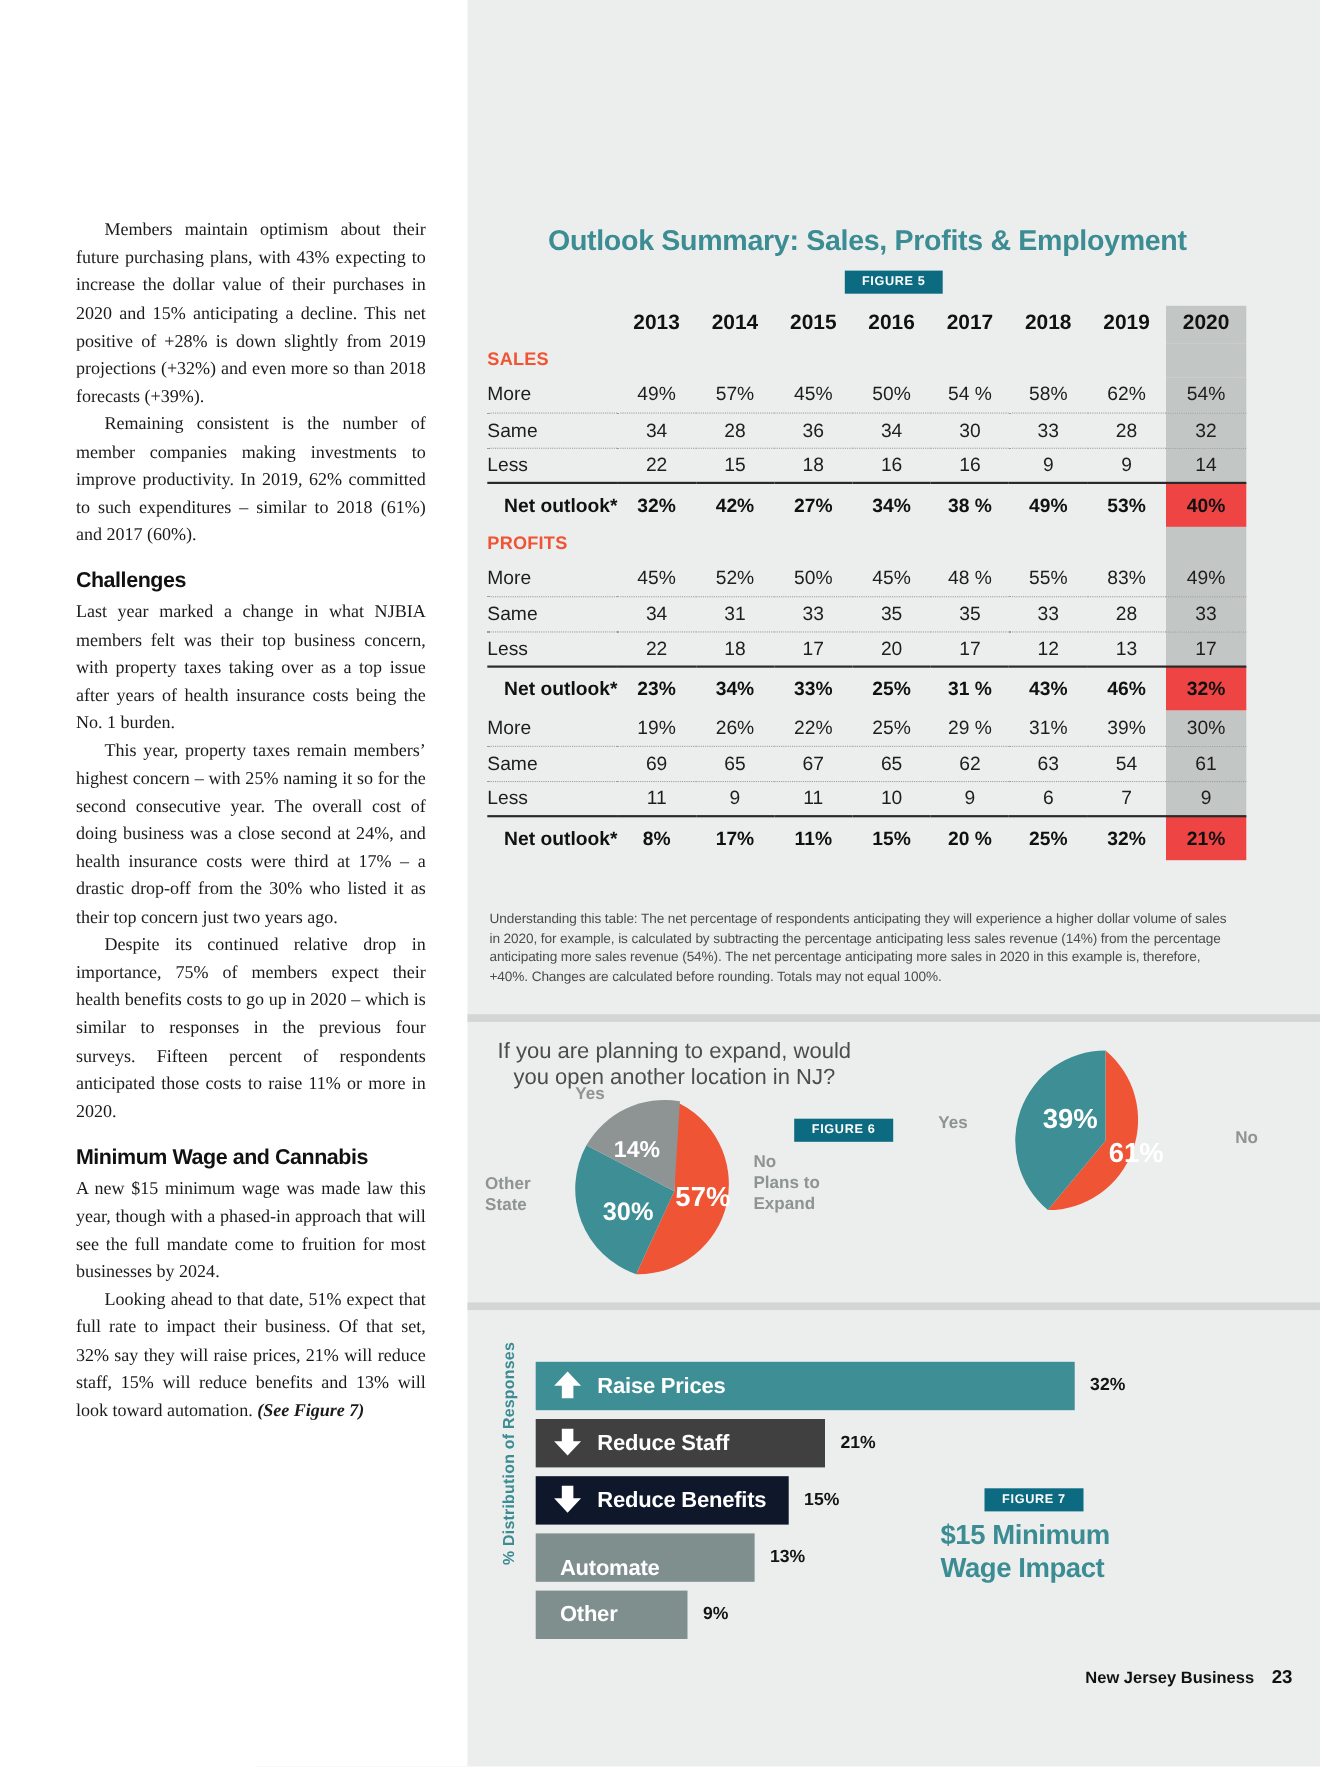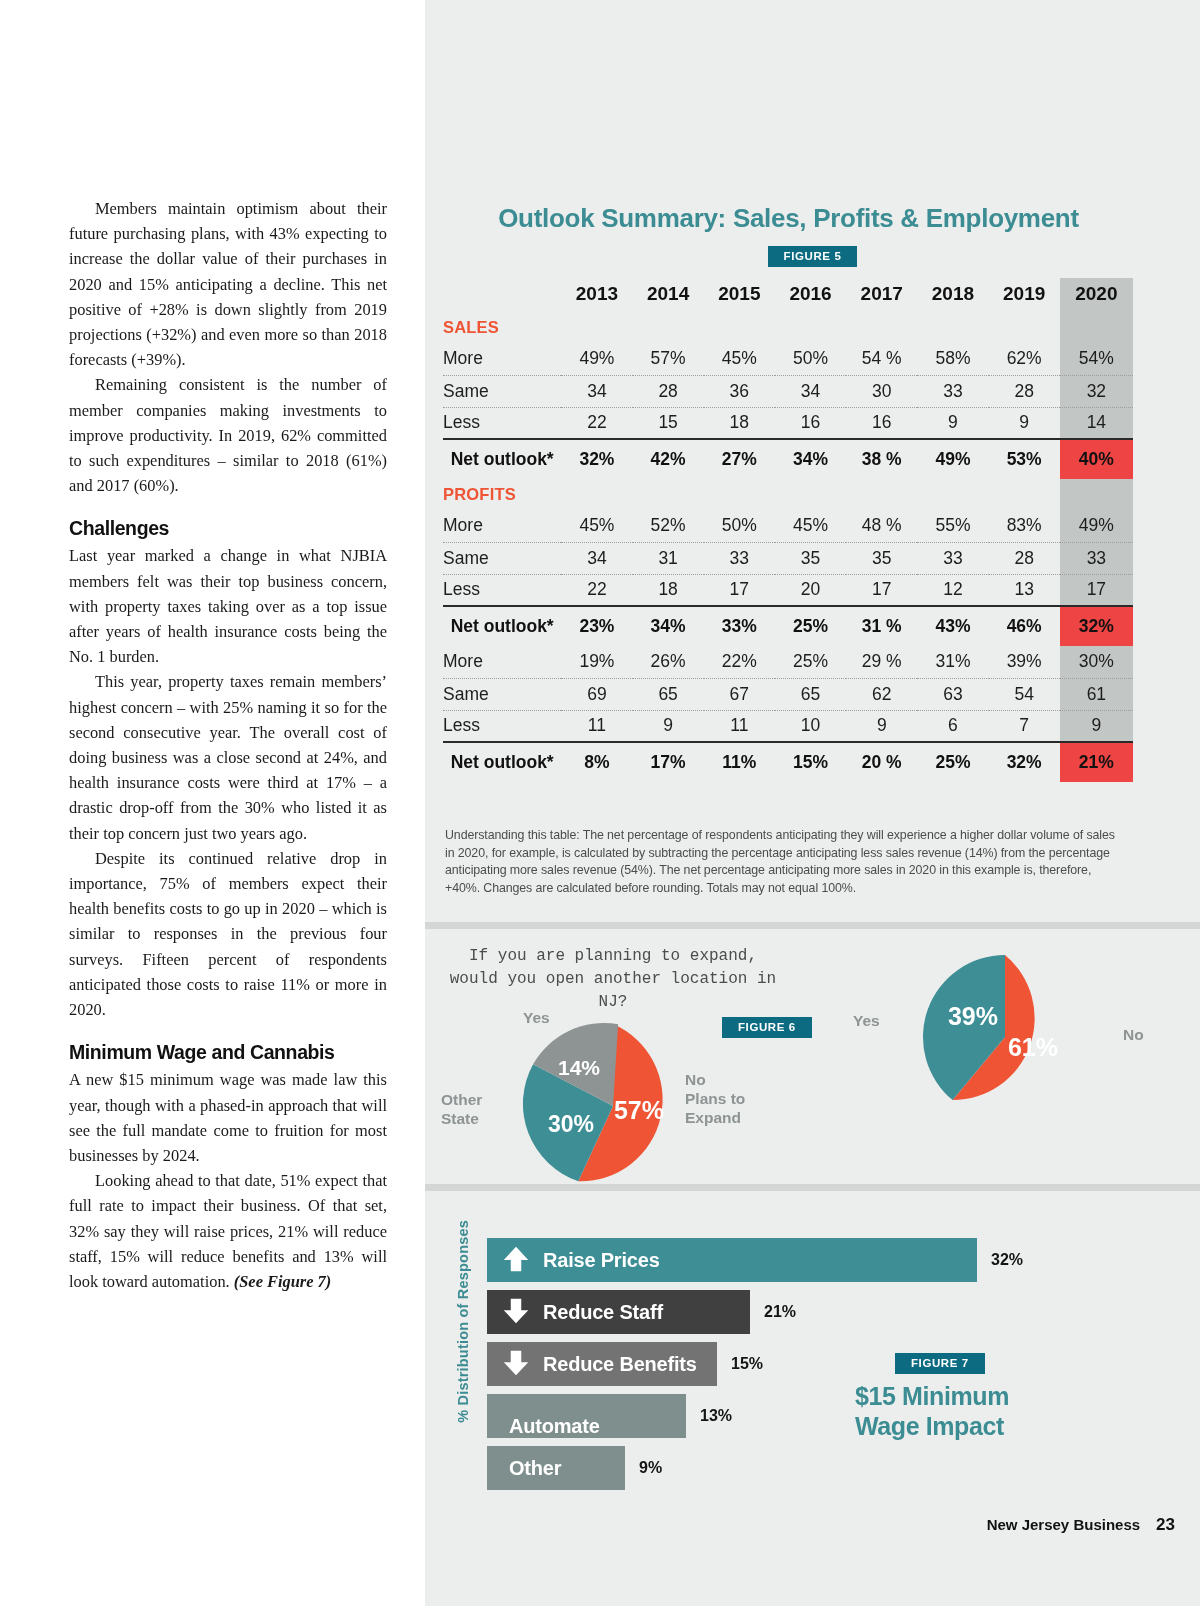--- a/index.html
+++ b/index.html
@@ -101,38 +101,38 @@
     font-size:17.5px; color:#1d1d1d; height:32px;
     border-bottom:1px dotted #9b9e9d;
   }
   tr.data td.col-label { text-align:left; font-size:17.5px; }
   tr.data.last td { border-bottom:2px solid #2a2a2a; }
   tr.data td.c2020 { background:#c2c6c5; }
 
   tr.net td {
     font-size:17.5px; font-weight:bold; color:#111; height:40px;
   }
-  tr.net td.col-label { text-align:center; }
+  tr.net td.col-label { text-align:right; }
   tr.net td.c2020 { background:#ef4444; }
 
   .fig5-note {
     position:absolute; left:445px; top:827px; width:672px;
     font-family:"Liberation Sans", sans-serif;
     font-size:12.4px; line-height:17.5px; color:#4a4d4c;
     letter-spacing:-0.1px;
   }
 
   
   .pies { position:absolute; left:425px; top:945px; width:775px; height:232px; }
   .pie-block { position:absolute; top:0; width:360px; text-align:center; }
   .pie-block.p1 { left:8px; }
   .pie-block.p2 { left:400px; }
   .pie-q {
-    font-family:Liberation Mono, monospace;
-    font-size:16px; line-height:23px; color:#4a4d4c;
+    font-family:Liberation Sans, sans-serif;
+    font-size:20px; line-height:23px; color:#4a4d4c;
     margin:0 auto; width:330px;
   }
   .pie-area { position:relative; width:360px; height:168px; margin-top:8px; }
   .pie-svg { position:absolute; left:50%; transform:translateX(-50%); top:0; }
   .pie-lbl {
     position:absolute;
     font-family:"Liberation Sans", sans-serif;
     font-weight:bold; font-size:15.5px; color:#8d9493;
     line-height:19px;
   }
@@ -440,21 +440,21 @@
       <div class="bar-row" style="top: 90px;">
         <div class="bar" style="background: #404040; width: 263px;">
           <span class="arrow"><svg viewBox="0 0 34 32" width="30" height="28">
               <path d="M17,30 L3,15 L11,15 L11,2 L23,2 L23,15 L31,15 Z" fill="#ffffff"></path>
             </svg></span>
           <span class="btxt">Reduce Staff</span>
         </div>
         <span class="bval">21%</span>
       </div>
       <div class="bar-row" style="top: 142px;">
-        <div class="bar" style="background: #737373; width: 230px;">
+        <div class="bar" style="background: #0f172a; width: 230px;">
           <span class="arrow"><svg viewBox="0 0 34 32" width="30" height="28">
               <path d="M17,30 L3,15 L11,15 L11,2 L23,2 L23,15 L31,15 Z" fill="#ffffff"></path>
             </svg></span>
           <span class="btxt">Reduce Benefits</span>
         </div>
         <span class="bval">15%</span>
       </div>
       <div class="bar-row" style="top: 194px;">
         <div class="bar" style="background: rgb(127, 143, 142); width: 199px; align-items: flex-end;">
           <span class="btxt plain">Automate</span>

